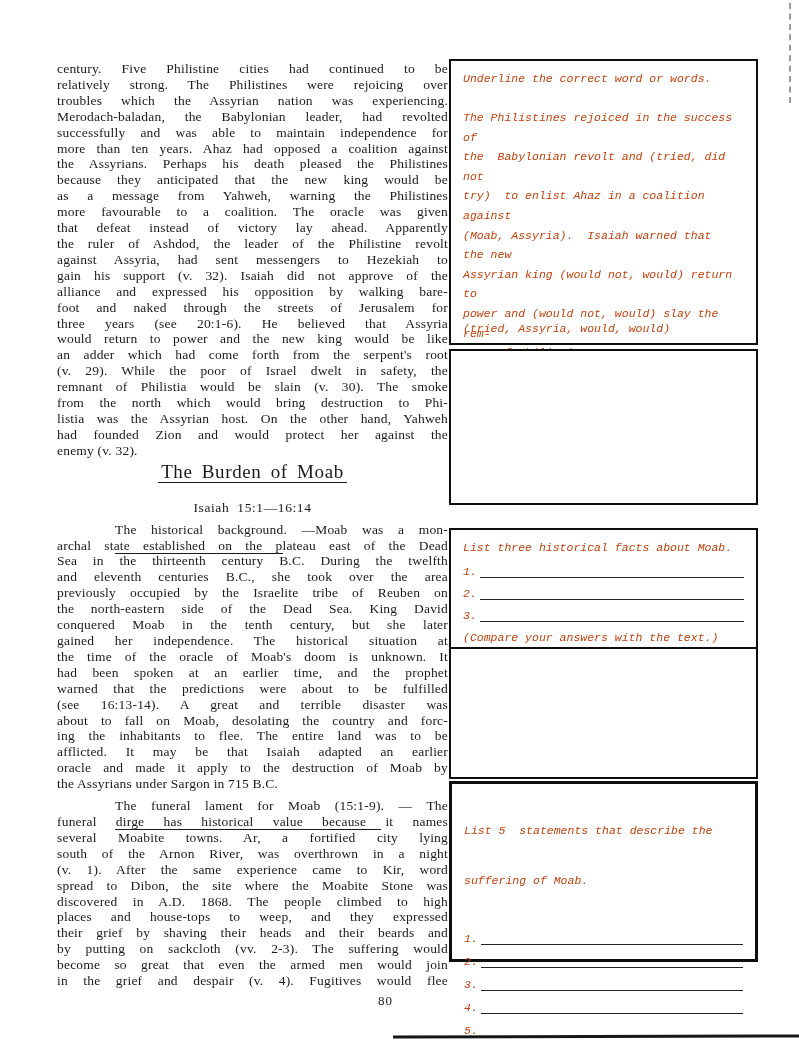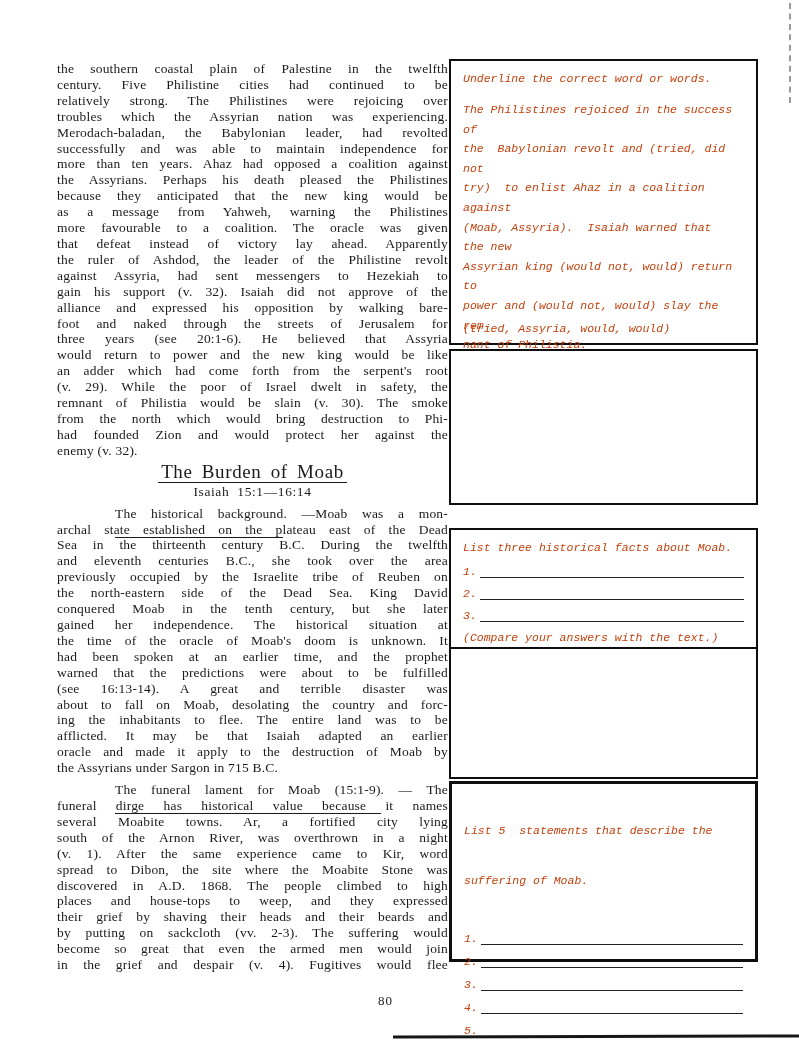--- a/index.html
+++ b/index.html
@@ -41,20 +41,21 @@
     letter-spacing: 0.6px;
     border-bottom: 1px solid #1a1a1a;
     padding: 0 3px 1px 3px;
   }
   .subheading {
     text-align: center;
     font-size: 13.5px;
     line-height: 20px;
     word-spacing: 4px;
     letter-spacing: 0.6px;
+    margin-top: 16px;
   }
   .para2 { margin-top: 4px; }
   .para3 { margin-top: 6px; }
 
   
   .wbox {
     position: absolute;
     left: 449px;
     width: 309px;
     box-sizing: border-box;
@@ -65,21 +66,21 @@
     color: #c2410c;
   }
   #box1 { top: 59px;  height: 286px; }
   #box2 { top: 349px; height: 156px; }
   #box3 { top: 528px; height: 137px; }
   #box4 { top: 647px; height: 132px; }
   #box5 { top: 781px; height: 181px; border-width: 3px; }
 
   .wtext { font-size: 11.5px; white-space: pre-wrap; }
   .box-prompt { padding: 9px 8px 0 12px; line-height: 17px; }
-  .box-body { margin-top: 13px; padding: 0 18px 0 12px; }
+  .box-body { margin-top: 21px; padding: 0 18px 0 12px; }
   .box-body .wline { line-height: 19.6px; }
   .box-answer { position: absolute; left: 12px; bottom: 8px; }
 
   .blank-row {
     display: flex;
     align-items: flex-end;
     margin: 10px 12px 0 12px;
     height: 12px;
   }
   #box3 .blank-row:first-of-type { margin-top: 13px; }
@@ -118,21 +119,20 @@
   }
 </style>
 </head>
 <body>
 
 <div class="page">
 
   <div class="left-col">
 
     <div class="para last-left">
-        <div class="tline">the southern coastal plain of Palestine in the twelfth</div>
         <div class="tline">century.  Five Philistine cities had continued to be</div>
         <div class="tline">relatively strong.  The Philistines were rejoicing over</div>
         <div class="tline">troubles which the Assyrian nation was experiencing.</div>
         <div class="tline">Merodach-baladan, the Babylonian leader, had revolted</div>
         <div class="tline">successfully and was able to maintain independence for</div>
         <div class="tline">more than ten years. Ahaz had opposed a coalition against</div>
         <div class="tline">the Assyrians.  Perhaps his death pleased the Philistines</div>
         <div class="tline">because they anticipated that the new king would be</div>
         <div class="tline">as a message from Yahweh, warning the Philistines</div>
         <div class="tline">more favourable to a coalition.  The oracle was given</div>
@@ -141,20 +141,21 @@
         <div class="tline">against Assyria, had sent messengers to Hezekiah to</div>
         <div class="tline">gain his support (v. 32).  Isaiah did not approve of the</div>
         <div class="tline">alliance and expressed his opposition by walking bare-</div>
         <div class="tline">foot and naked through the streets of Jerusalem for</div>
         <div class="tline">three years (see 20:1-6).  He believed that Assyria</div>
         <div class="tline">would return to power and the new king would be like</div>
         <div class="tline">an adder which had come forth from the serpent's root</div>
         <div class="tline">(v. 29).  While the poor of Israel dwelt in safety, the</div>
         <div class="tline">remnant of Philistia would be slain (v. 30). The smoke</div>
         <div class="tline">from the north which would bring destruction to Phi-</div>
+        <div class="tline">listia was the Assyrian host. On the other hand, Yahweh</div>
         <div class="tline">had founded Zion and would protect her against the</div>
         <div class="tline">enemy (v. 32).</div>
       </div>
 
     <div class="heading-wrap">
       <span class="heading">The Burden of Moab</span>
     </div>
     <div class="subheading">Isaiah 15:1—16:14</div>
 
     <div class="para para2 last-left">

